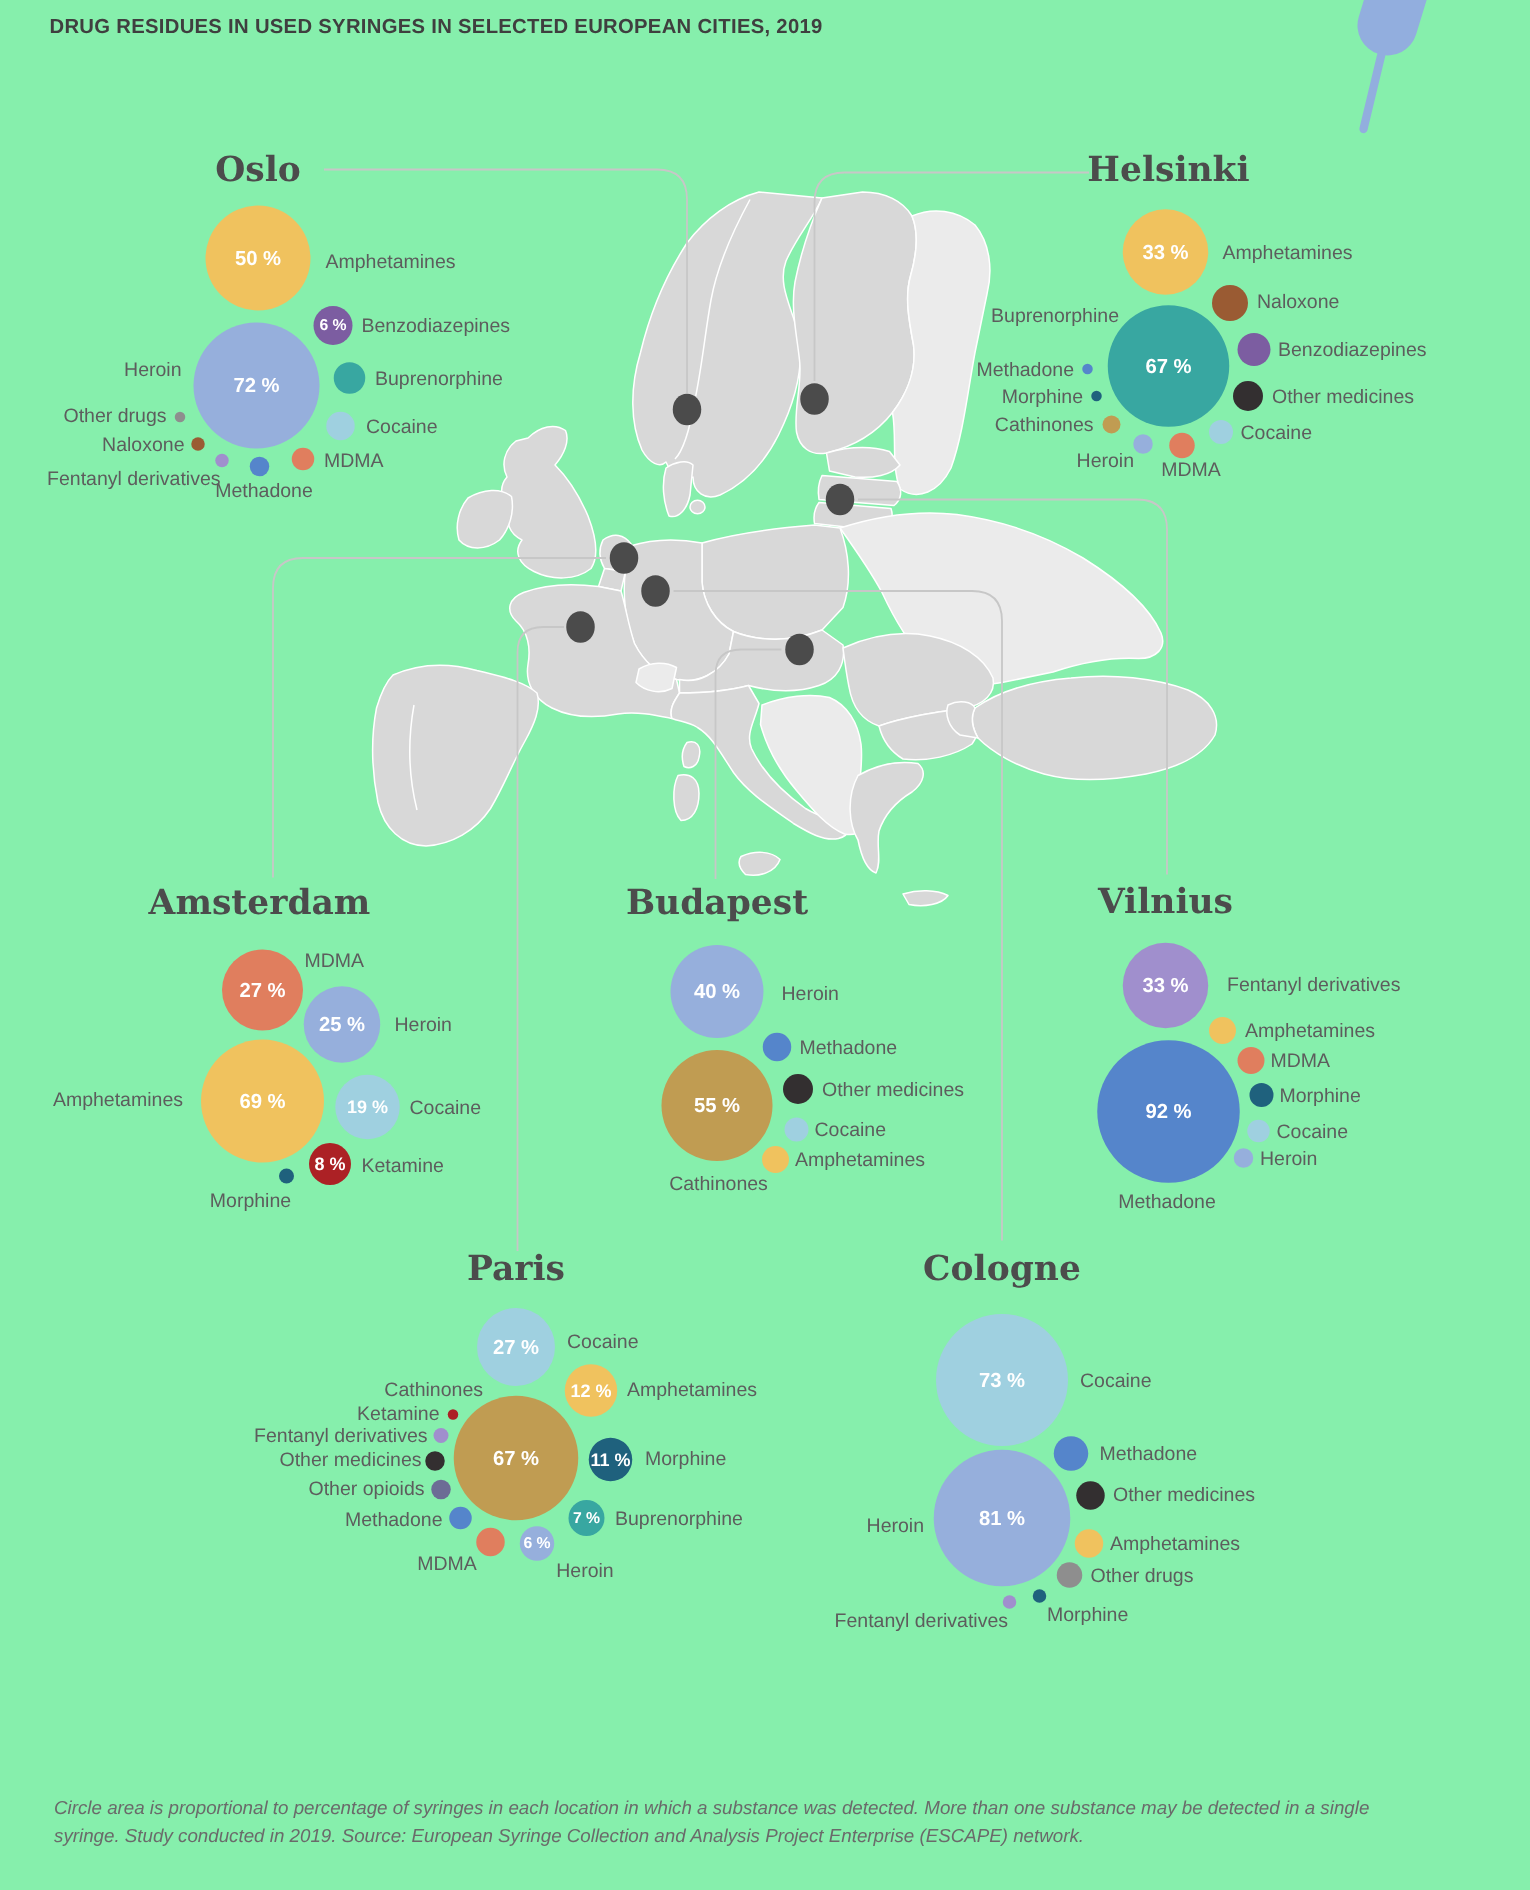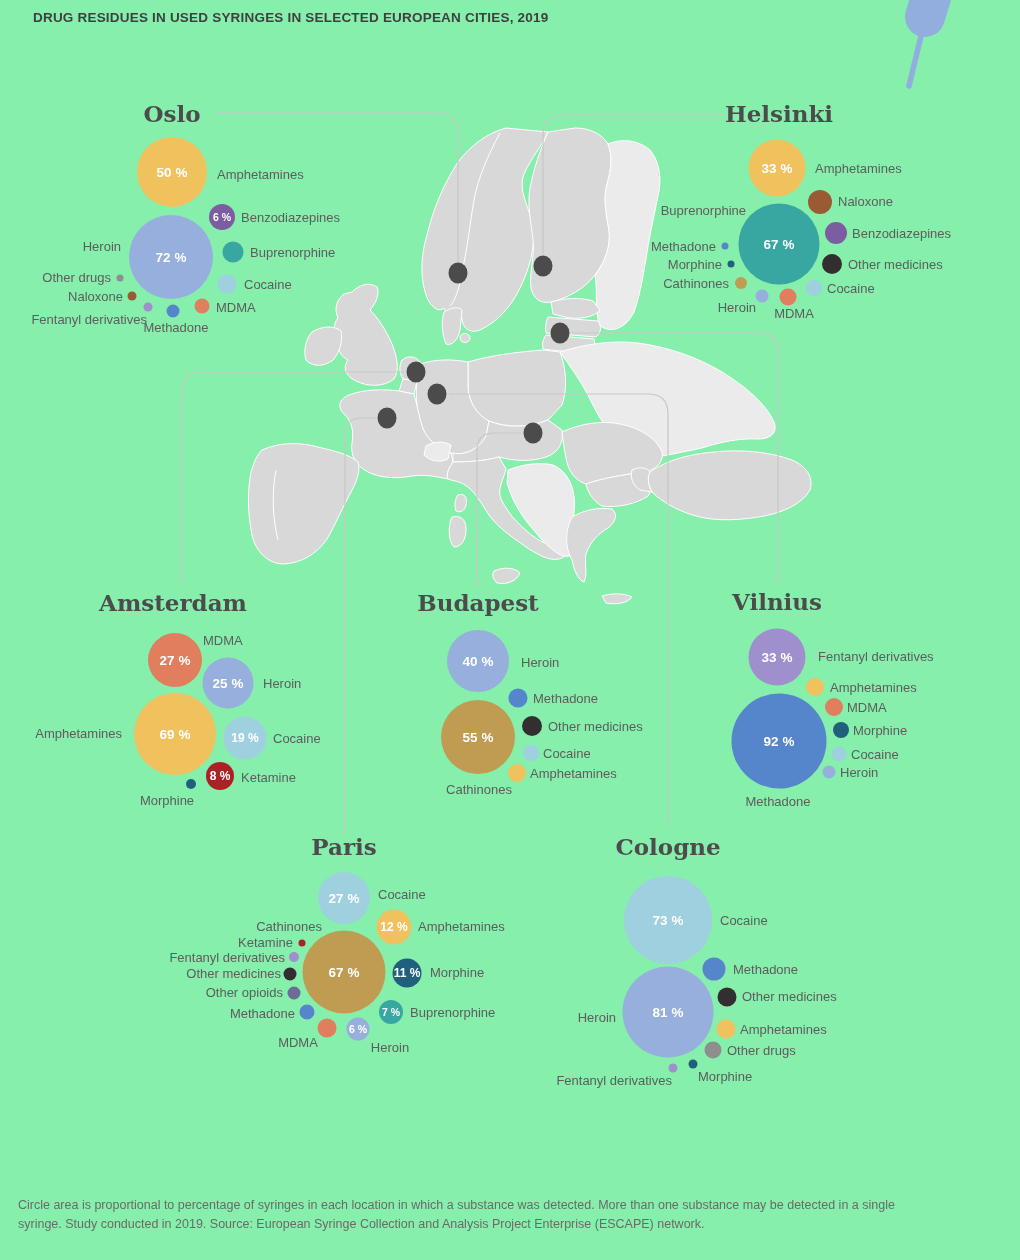--- a/index.html
+++ b/index.html
@@ -1,21 +1,21 @@
 <!DOCTYPE html>
 <html><head>
 <meta charset="utf-8">
 <style>
   html,body{margin:0;padding:0;background:#fff;}
   .canvas{position:relative;width:1020px;height:1260px;background:#86efac;overflow:hidden;
           font-family:"Liberation Sans",sans-serif;}
   .header-title{position:absolute;left:33px;top:10px;font-size:13.5px;font-weight:bold;
                 color:#3f3f3f;letter-spacing:.2px;}
-  .footer-note{position:absolute;left:18px;top:1196px;width:905px;font-size:12.5px;
-               color:#6a6a6a;line-height:1.55;}
+  .footer-note{position:absolute;left:36px;top:1196px;width:905px;font-size:12.5px;
+               color:#6a6a6a;line-height:1.55;font-style:italic;}
   svg.art{position:absolute;left:0;top:0;}
   .land{fill:#d8d8d8;stroke:#fff;stroke-width:1;stroke-linejoin:round;}
   .land-light{fill:#ebebeb;stroke:#fff;stroke-width:1;stroke-linejoin:round;}
   .border-line{fill:none;stroke:#fff;stroke-width:1;}
   .connector{fill:none;stroke:#c7c7c7;stroke-width:1.2;}
   .map-dot{fill:#4b4b4b;}
   .city-title{font-family:"DejaVu Serif",serif;font-weight:bold;font-size:23px;fill:#4c4c4c;}
   .pct{font-family:"Liberation Sans",sans-serif;font-weight:bold;fill:#ffffff;}
   .bubble-label{font-size:13px;fill:#5d5d5d;}
   text{dominant-baseline:central;}

